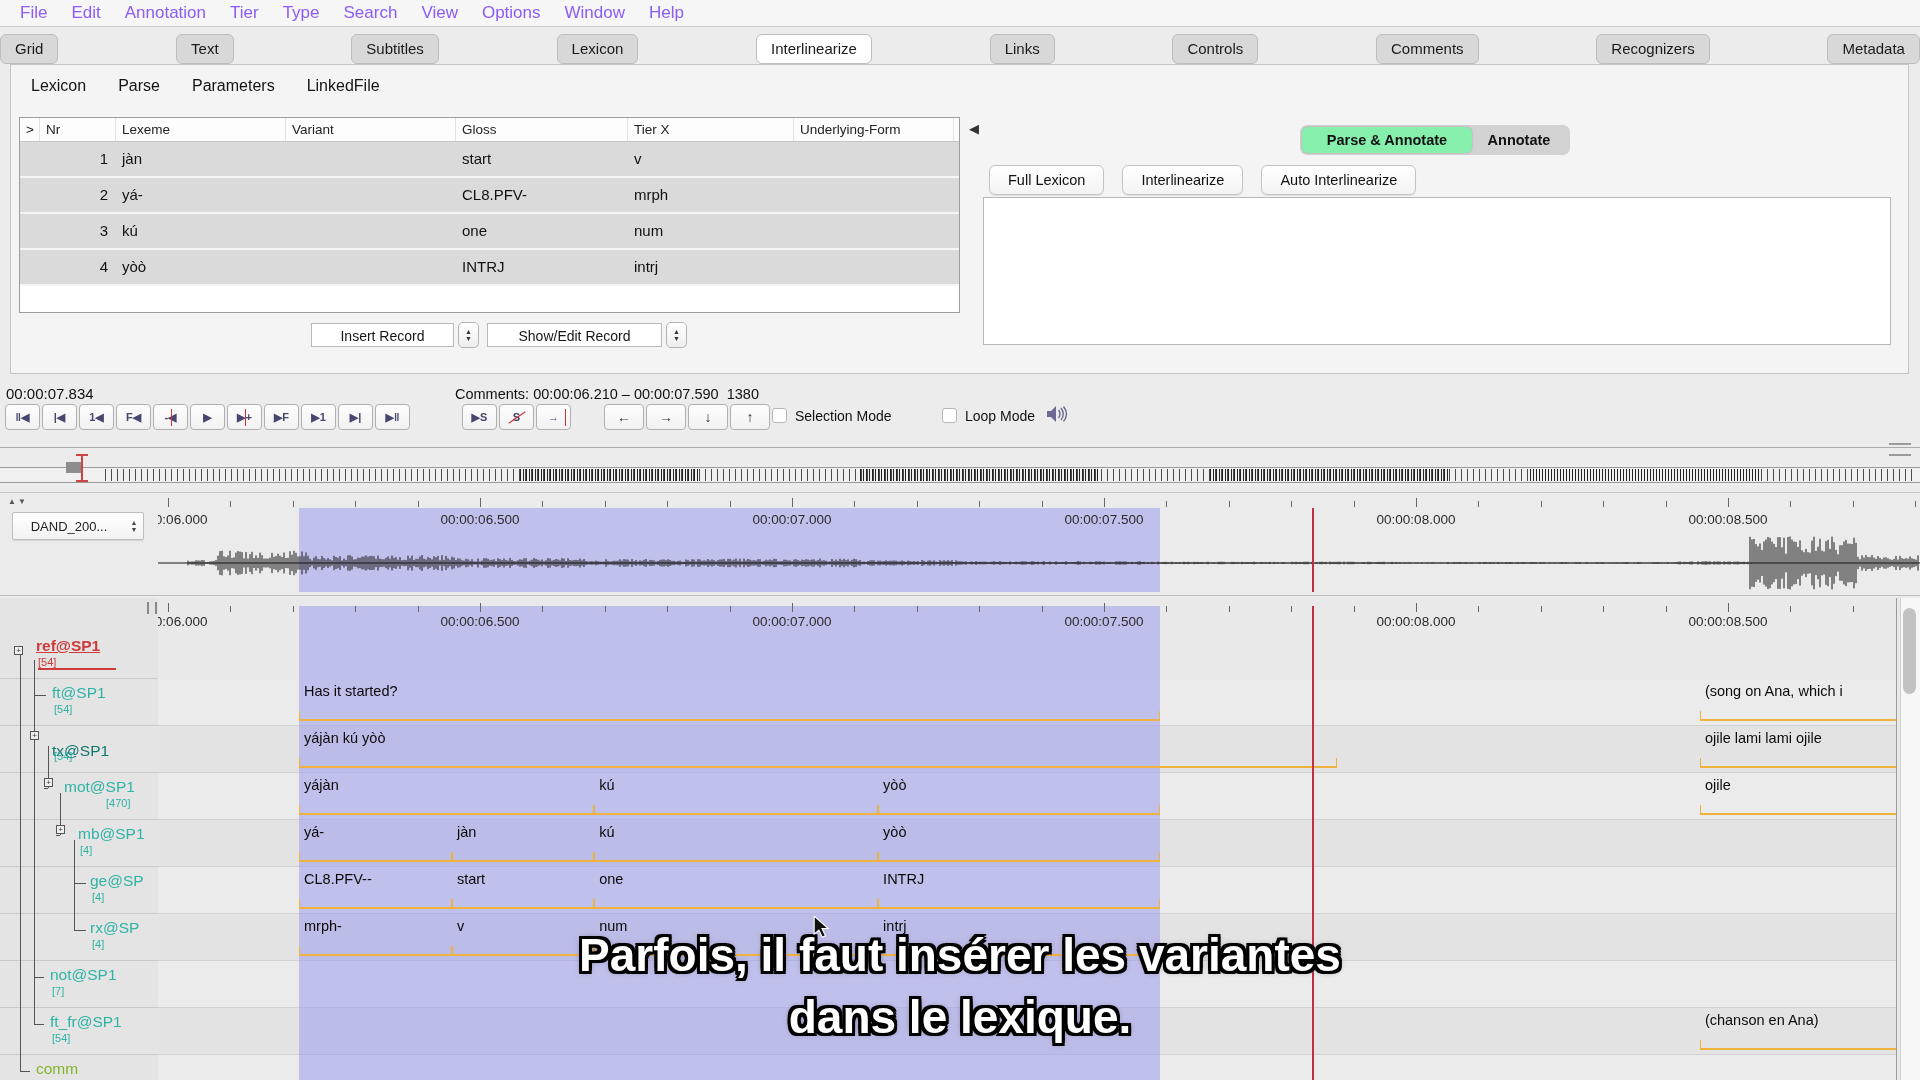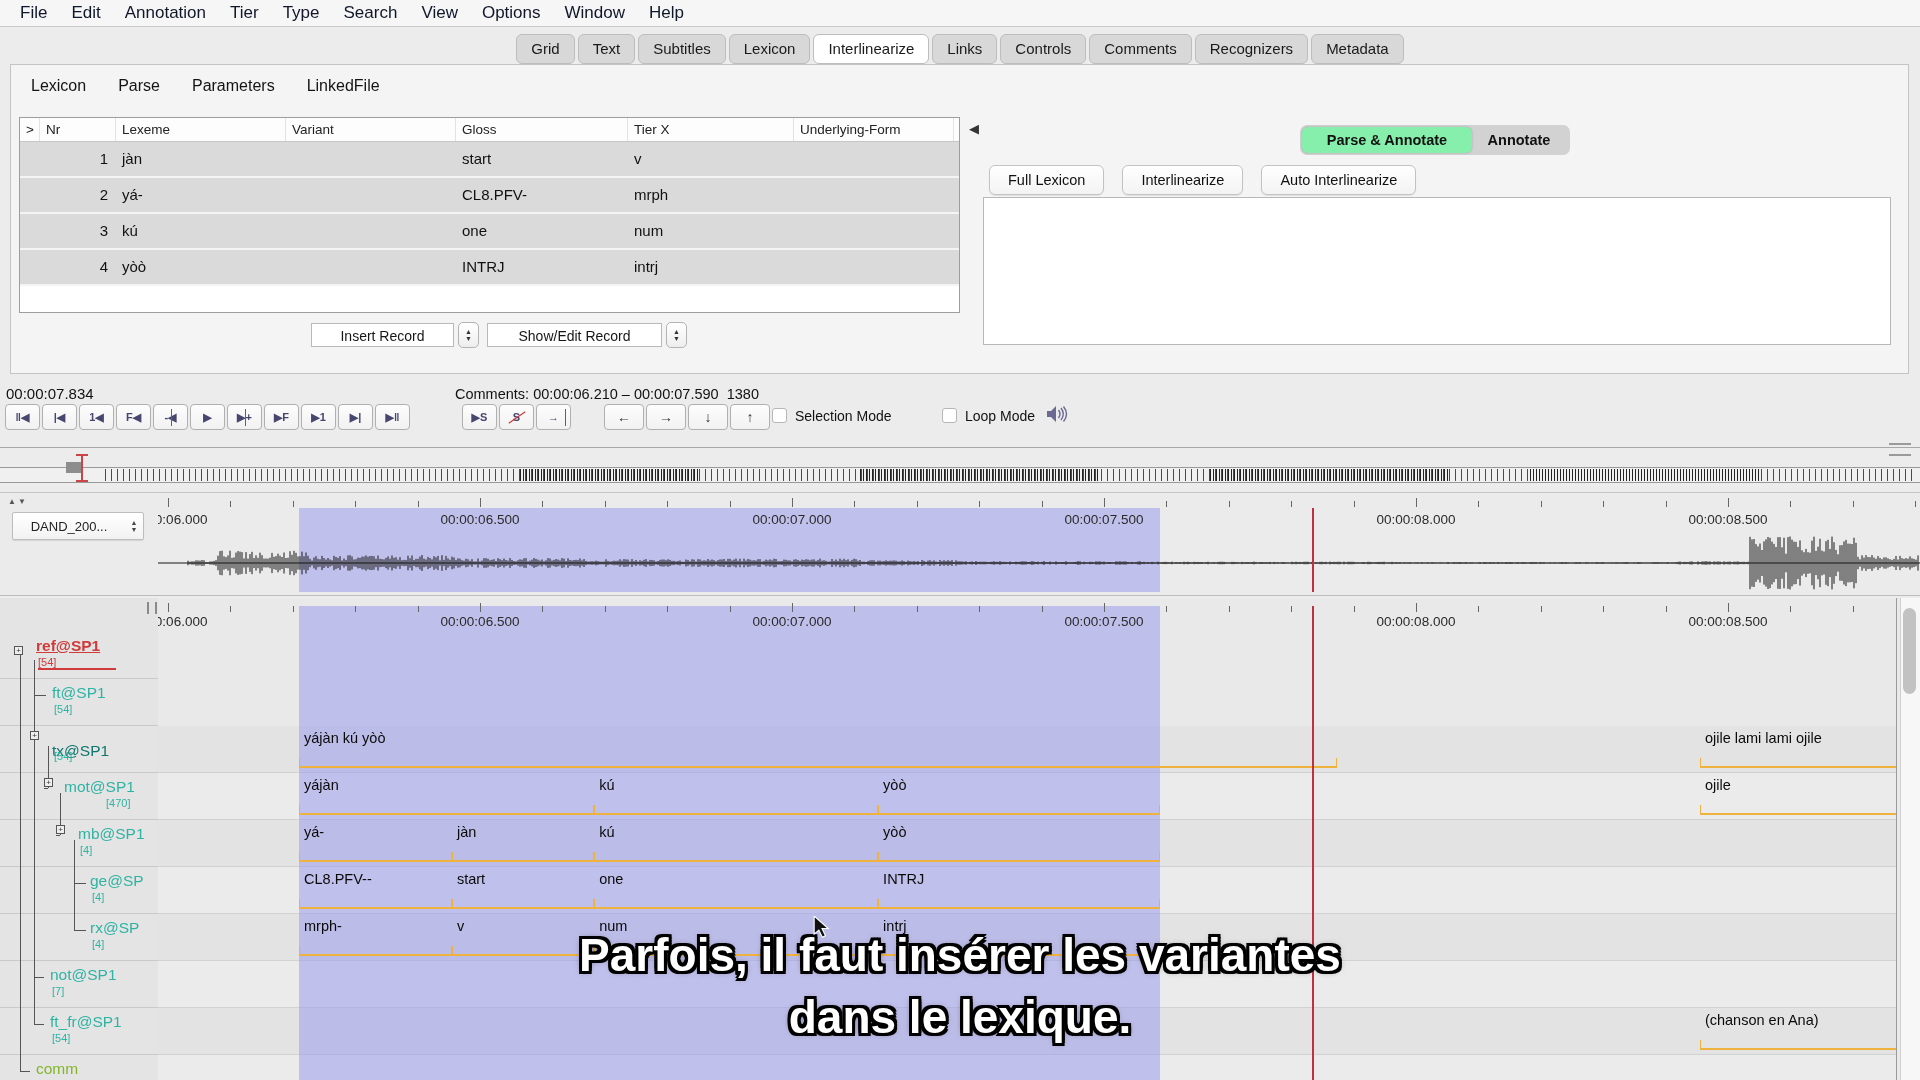--- a/index.html
+++ b/index.html
@@ -1,24 +1,24 @@
 <!DOCTYPE html>
 <html><head>
 <meta charset="utf-8">
 <style>
   html,body{margin:0;padding:0;background:#ececec;}
   #app{position:relative;width:1920px;height:1080px;overflow:hidden;
        font-family:"Liberation Sans",sans-serif;color:#111;background:#ececec;}
   
   #menubar{position:absolute;left:0;top:0;width:1920px;height:27px;background:#f6f6f6;
            border-bottom:1px solid #c9c9c9;display:flex;align-items:center;padding-left:8px;box-sizing:border-box;}
-  .menu-item{font-size:17px;padding:0 12px;color:#0f172a;}
+  .menu-item{font-size:17px;padding:0 12px;color:#8b5cf6;}
   
   #tabbar{position:absolute;left:0;top:27px;width:1920px;height:38px;display:flex;
-          align-items:flex-end;justify-content:center;gap:3px;padding-bottom:1px;box-sizing:border-box;}
+          align-items:flex-end;justify-content:space-between;gap:3px;padding-bottom:1px;box-sizing:border-box;}
   .tab{height:28px;line-height:28px;padding:0 14px;font-size:15px;background:#d8d8d8;
        border:1px solid #bdbdbd;border-radius:6px;color:#1a1a1a;}
   .tab.active{background:#ffffff;}
   
   #ipanel{position:absolute;left:10px;top:64px;width:1899px;height:310px;background:#f4f4f4;
           border:1px solid #c4c4c4;box-sizing:border-box;}
   #lexmenu{position:absolute;left:20px;top:12px;display:flex;gap:32px;}
   .lexmenu-item{font-size:16px;color:#141414;}
   #lextable{position:absolute;left:8px;top:52px;width:941px;height:196px;background:#ffffff;
             border:1px solid #9d9d9d;box-sizing:border-box;overflow:hidden;}
@@ -431,20 +431,31 @@
         <div class="treeline" style="left: 20px; top: 473px; width: 10px; height: 1px;"></div>
         <div class="treeline" style="left: 56px; top: 237px; width: 4px; height: 1px;"></div>
         <div class="treeline" style="left: 44px; top: 190px; width: 4px; height: 1px;"></div>
         <div class="treebox" style="left: 14px; top: 48px;">+</div>
         <div class="treebox" style="left: 30px; top: 133px;">+</div>
         <div class="treebox" style="left: 44px; top: 180px;">+</div>
         <div class="treebox" style="left: 56px; top: 227px;">+</div>
       </div>
     <div id="sephandle"></div>
     <div class="viewport" id="tierview">
+        <div class="annorow" style="top: 81px; background: rgb(235, 235, 235);">
+          <div class="anno" style="left: 141.04px; width: 861.12px;">
+            <span class="txt">Has it started?</span>
+            <i class="tick" style="left: 0px;"></i>
+            <i class="tick" style="right: 0px;"></i>
+          </div>
+          <div class="anno" style="left: 1541.92px; width: 558.48px;">
+            <span class="txt">(song on Ana, which i</span>
+            <i class="tick" style="left: 0px;"></i>
+          </div>
+        </div>
         <div class="annorow" style="top: 128px; background: rgb(227, 227, 227);">
           <div class="anno" style="left: 141.04px; width: 1038px;">
             <span class="txt">yájàn kú yòò</span>
             <i class="tick" style="left: 0px;"></i>
             <i class="tick" style="right: 0px;"></i>
           </div>
           <div class="anno" style="left: 1541.92px; width: 558.48px;">
             <span class="txt">ojile lami lami ojile</span>
             <i class="tick" style="left: 0px;"></i>
           </div>

